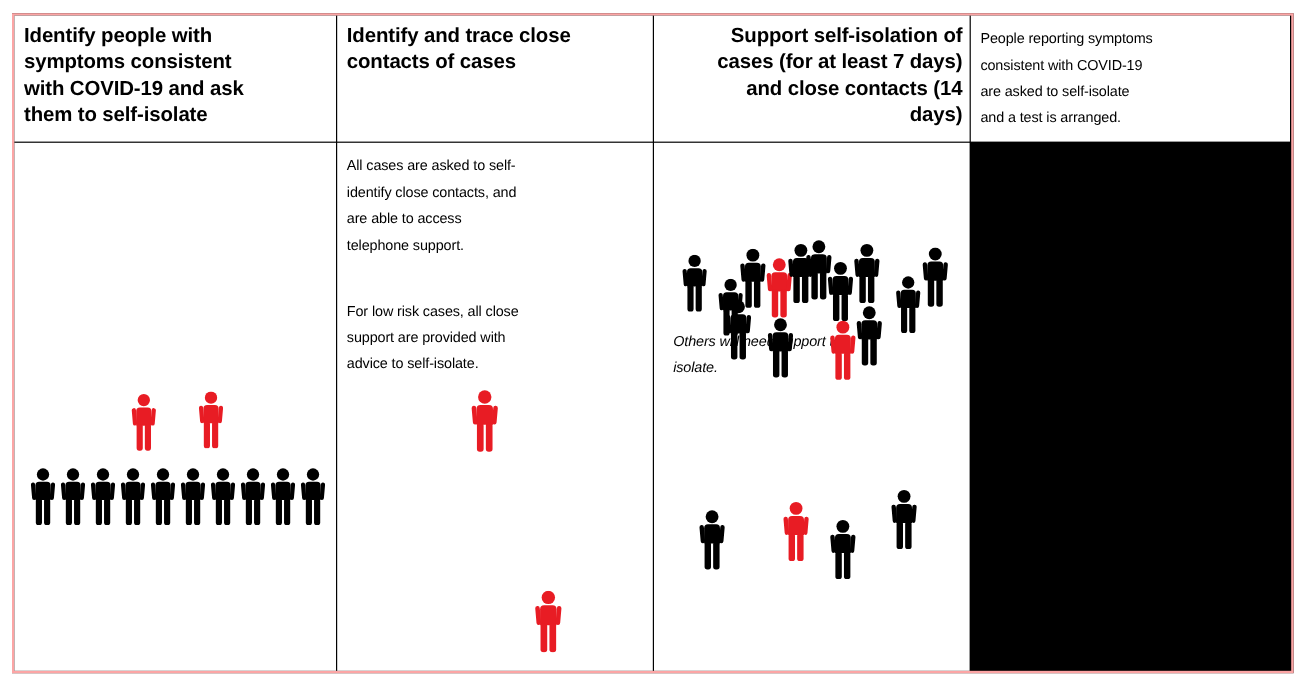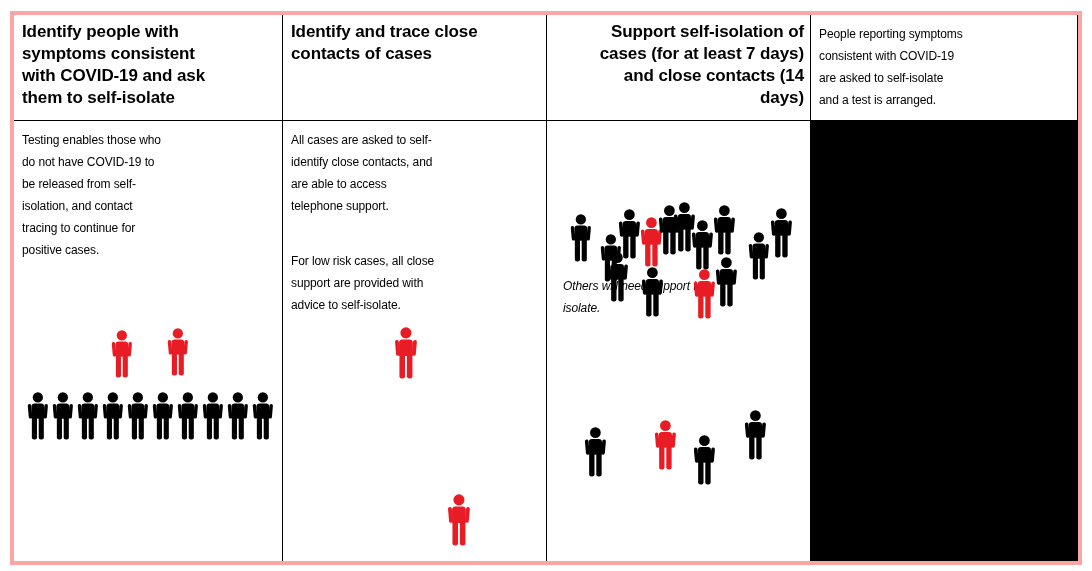--- a/index.html
+++ b/index.html
@@ -1,20 +1,20 @@
 <!DOCTYPE html>
 <html><head>
 <meta charset="utf-8">
 <style>
   html,body{margin:0;padding:0;background:#ffffff;}
   body{width:1092px;height:571px;position:relative;font-family:"Liberation Sans",sans-serif;-webkit-font-smoothing:antialiased;}
   .table-wrap{
     position:absolute;left:10px;top:11px;
     width:1064px;height:546px;
-    border:4px solid #fca5a5;
+    border:2px solid #fca5a5;
     background:#000;
     display:grid;
     grid-template-columns:268px 263px 263px 266px;
     grid-template-rows:105px 440px;
     gap:1px;
   }
   .cell{background:#ffffff;position:relative;overflow:hidden;}
   .hdr{font-weight:bold;font-size:17px;line-height:22px;color:#000;padding:6px 6px 6px 8px;white-space:pre-line;letter-spacing:-0.1px;}
   .hdr.pad-lg{padding-left:16px;text-align:right;}
   .body-cell{font-size:12px;line-height:22px;color:#000;}
@@ -142,26 +142,20 @@
         <svg viewBox="0 0 30 56" class="person" style="left: 193px; top: 311px; height: 42px; width: 22.5px; color: rgb(0, 0, 0);">
           <use href="#person-shape"></use>
         </svg>
         <svg viewBox="0 0 30 56" class="person" style="left: 223px; top: 316px; height: 40px; width: 21.4px; color: rgb(0, 0, 0);">
           <use href="#person-shape"></use>
         </svg>
       </div>
   </div>
 
   <div class="cell body-cell">
-    <p class="para pt">Testing enables those who
-do not have COVID-19 to
-be released from self-
-isolation, and contact
-tracing to continue for
-positive cases.</p>
     <div class="figures">
         <svg viewBox="0 0 30 56" class="person" style="left: 95px; top: 209px; height: 48px; width: 25.7px; color: rgb(232, 28, 36);">
           <use href="#person-shape"></use>
         </svg>
         <svg viewBox="0 0 30 56" class="person" style="left: 151px; top: 207px; height: 48px; width: 25.7px; color: rgb(232, 28, 36);">
           <use href="#person-shape"></use>
         </svg>
         <svg viewBox="0 0 30 56" class="person" style="left: 11px; top: 271px; height: 48px; width: 25.7px; color: rgb(0, 0, 0);">
           <use href="#person-shape"></use>
         </svg>

